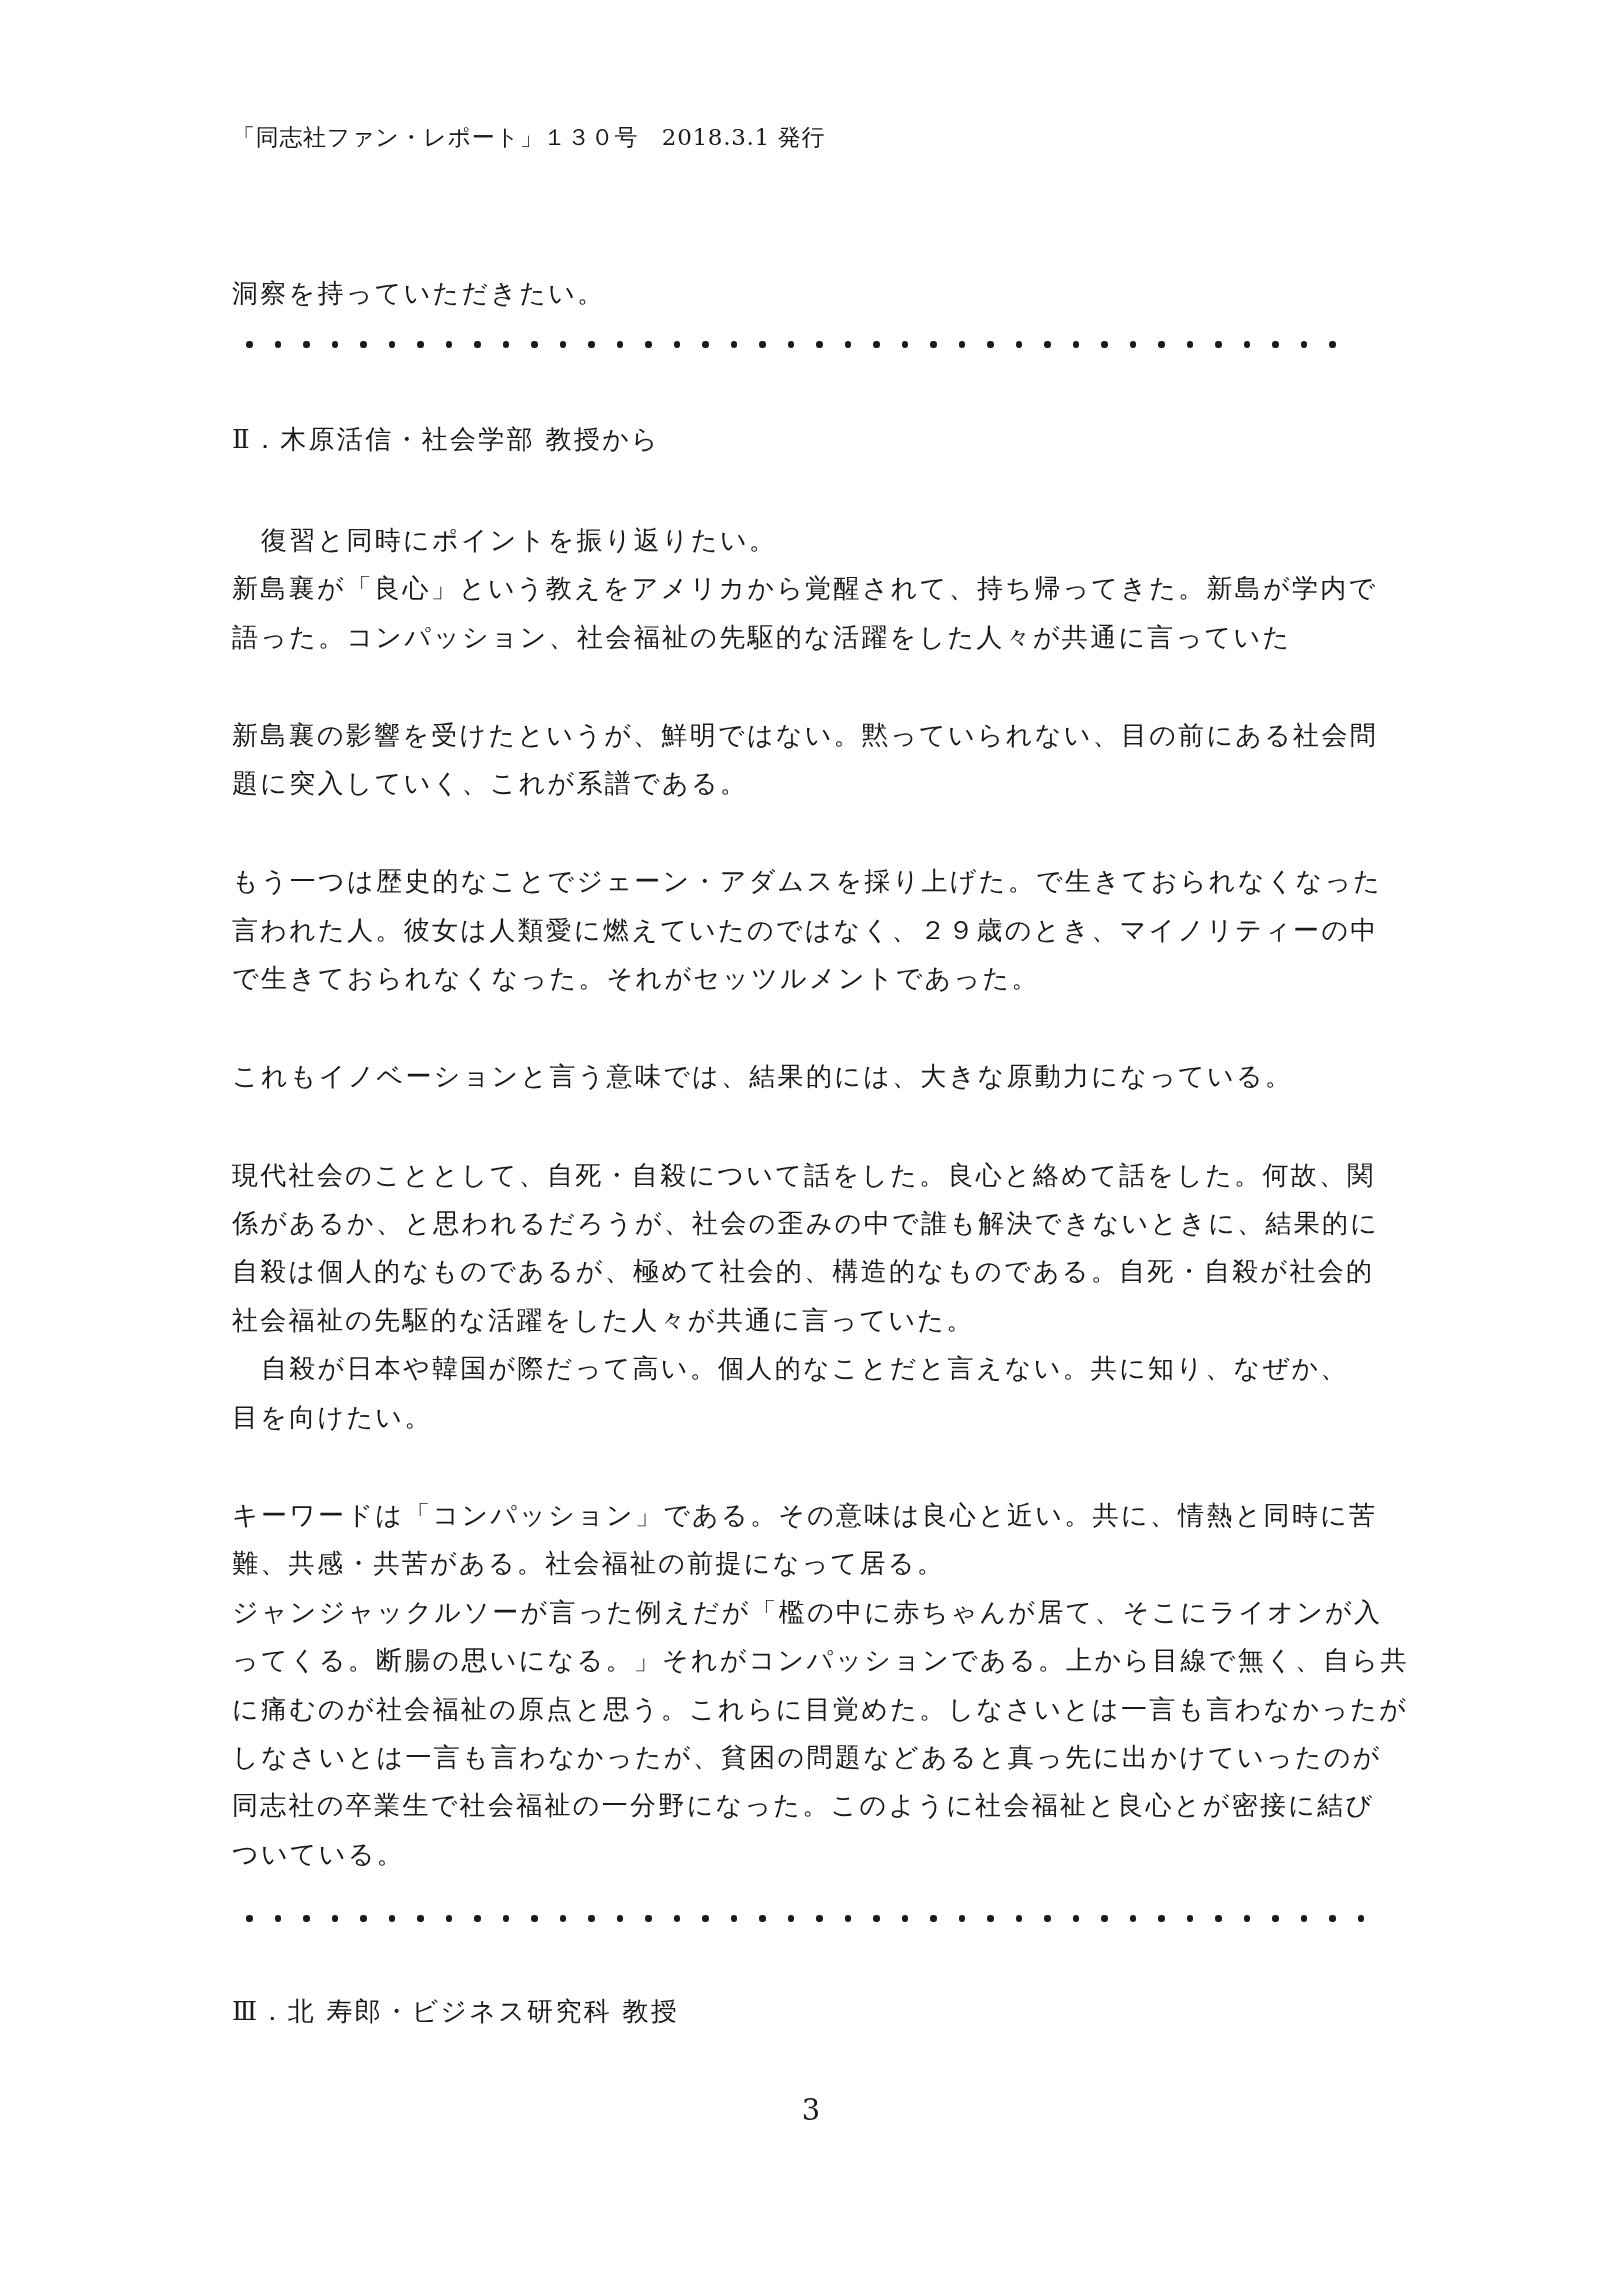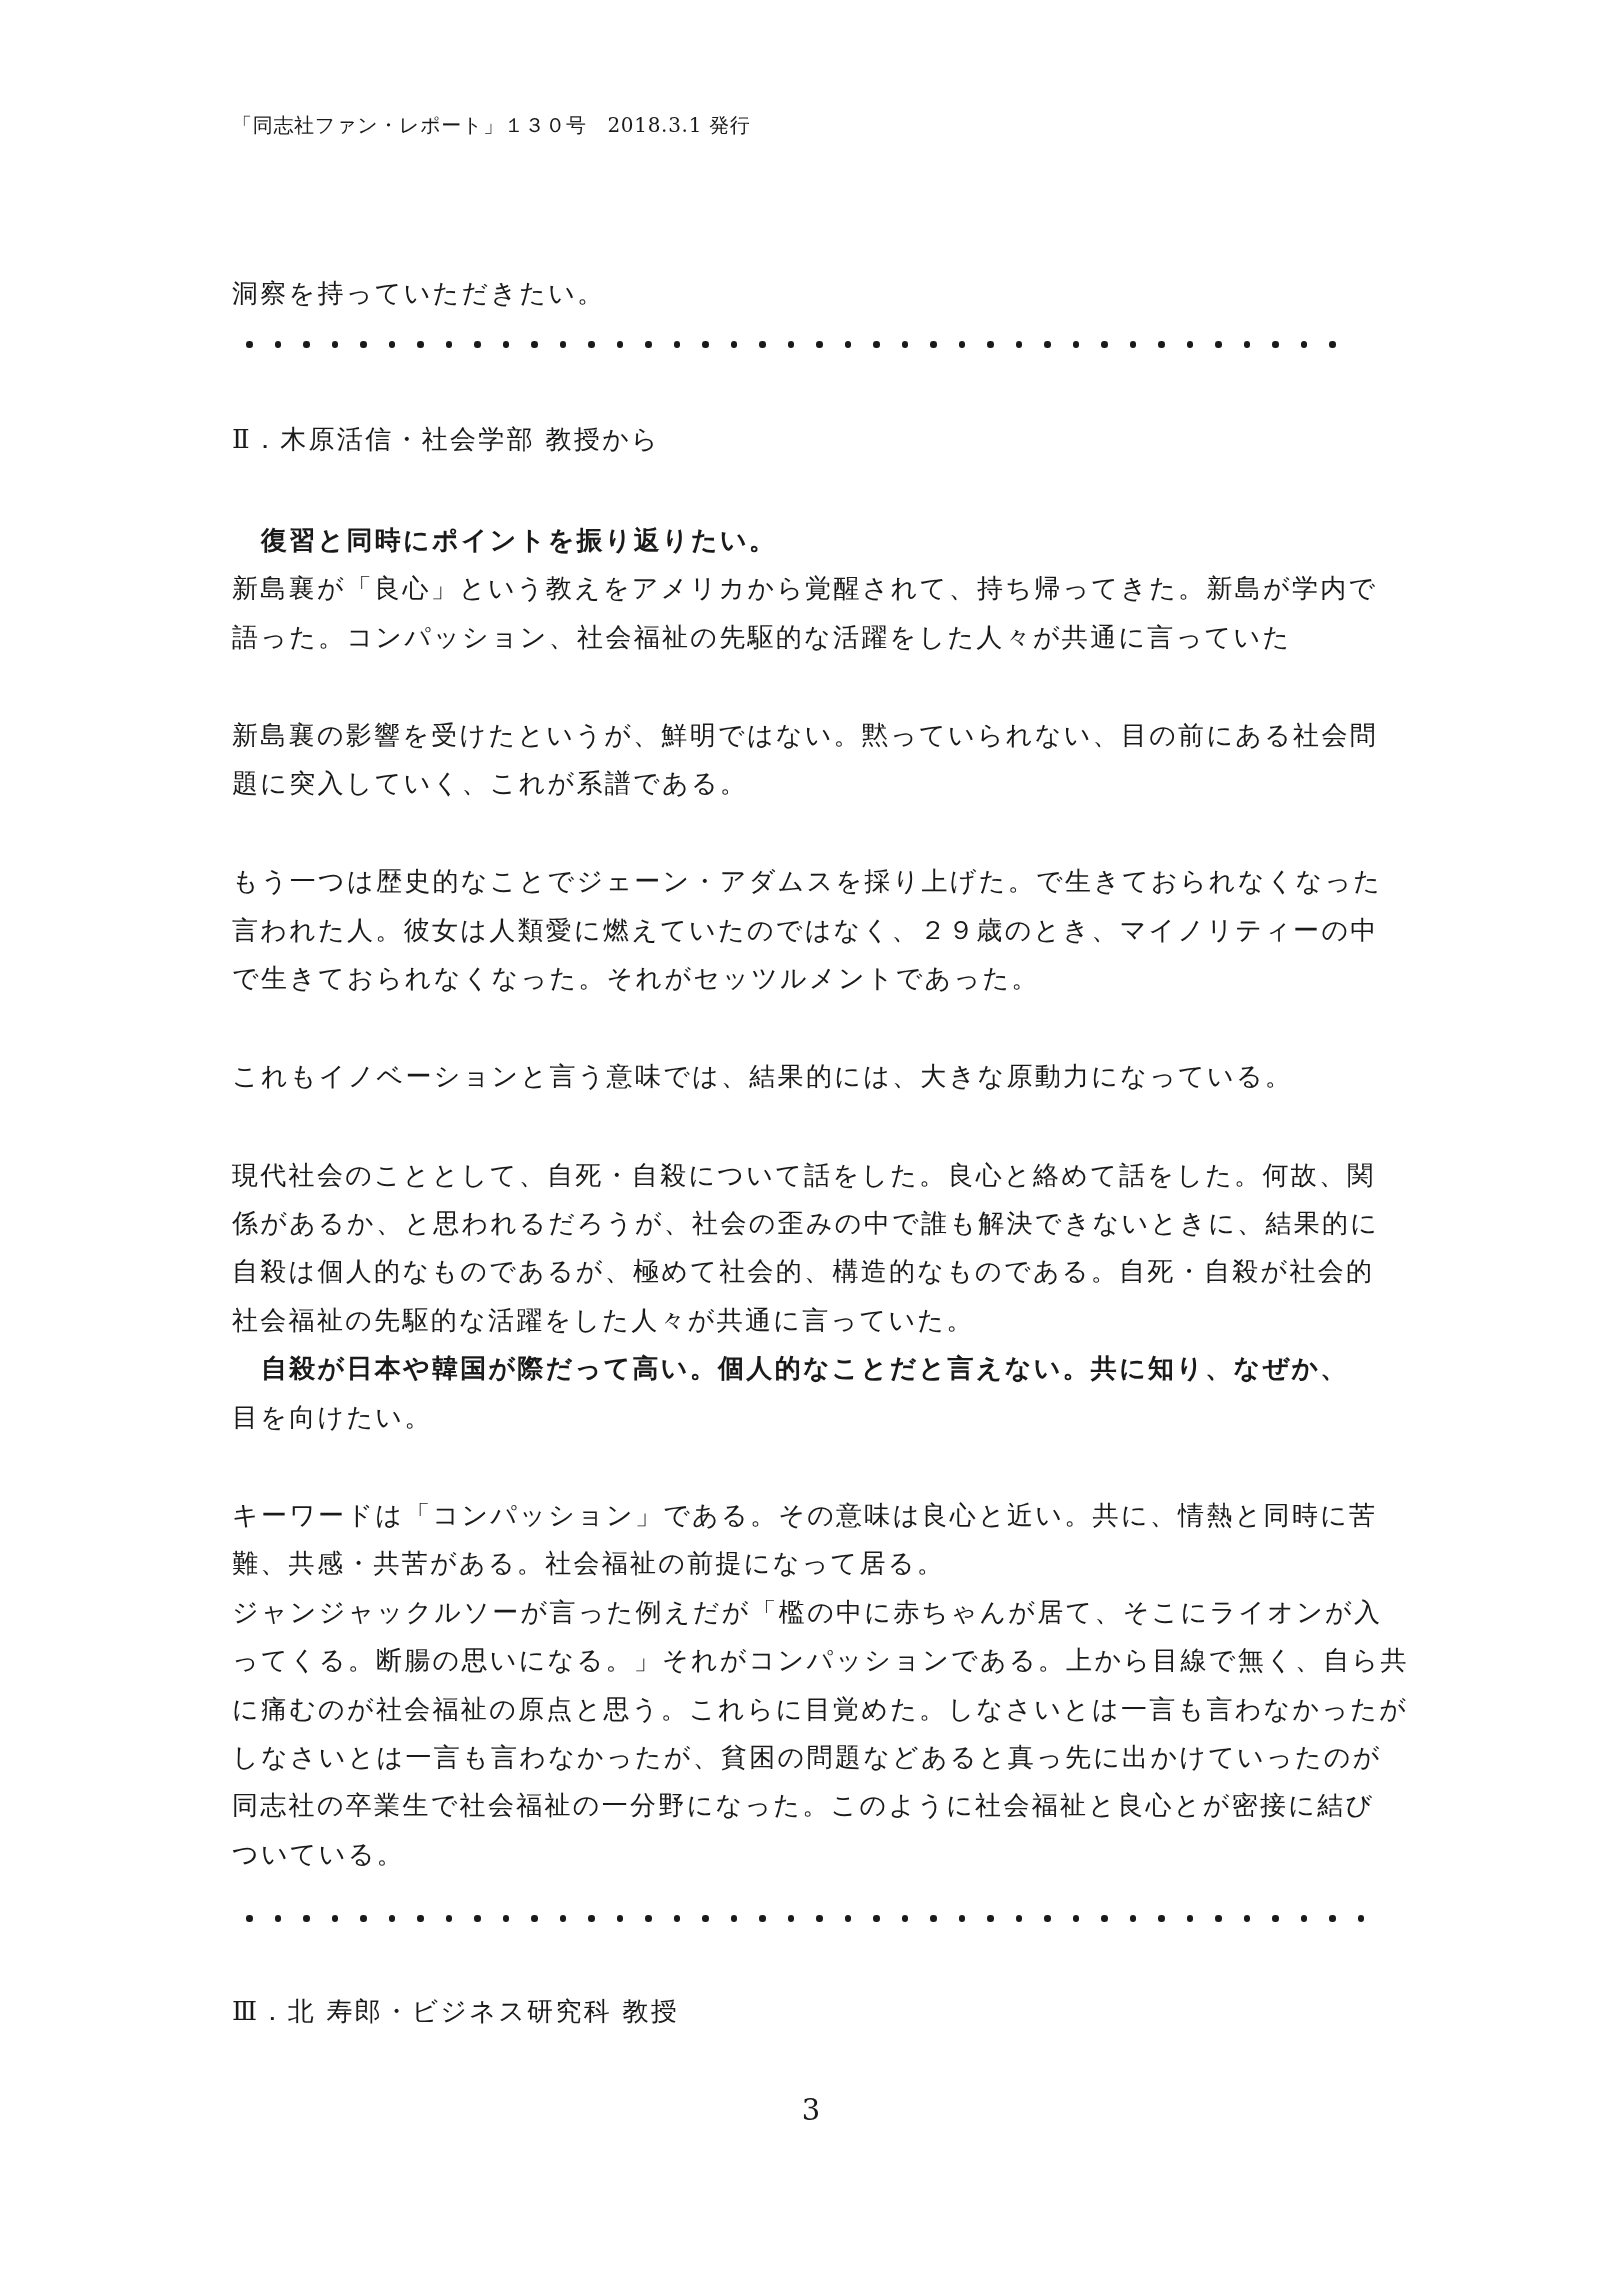--- a/index.html
+++ b/index.html
@@ -17,22 +17,22 @@
     }
     .page {
       position: absolute;
       left: 0; top: 0;
       width: 1622px;
       height: 2295px;
     }
     .header {
       position: absolute;
       left: 232px;
-      top: 106px;
-      font-size: 20px;
+      top: 118px;
+      font-size: 23px;
       line-height: 39px;
       white-space: nowrap;
       letter-spacing: 0.7px;
     }
     .body-block {
       position: absolute;
       left: 232px;
       top: 0;
       width: 1152px;
       font-size: 26px;
@@ -41,21 +41,20 @@
     .line {
       position: absolute;
       left: 0;
       white-space: nowrap;
       height: 39px;
       line-height: 39px;
       text-align: center;
     }
     .indent {
       padding-left: 29px;
-      font-weight: bold;
     }
     .dots {
       position: absolute;
       left: 246px;
       height: 13px;
       display: flex;
       gap: 0;
     }
     .dot {
       width: 6.5px;

